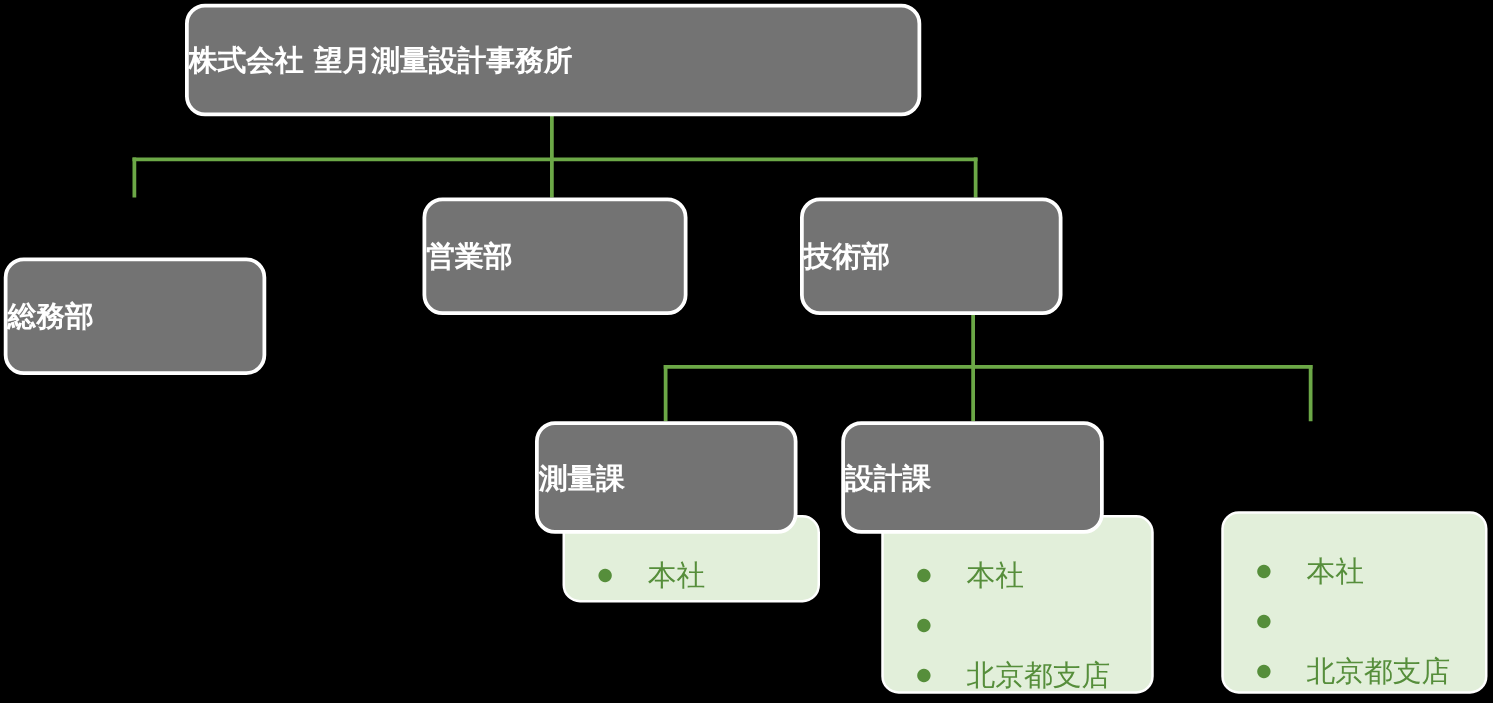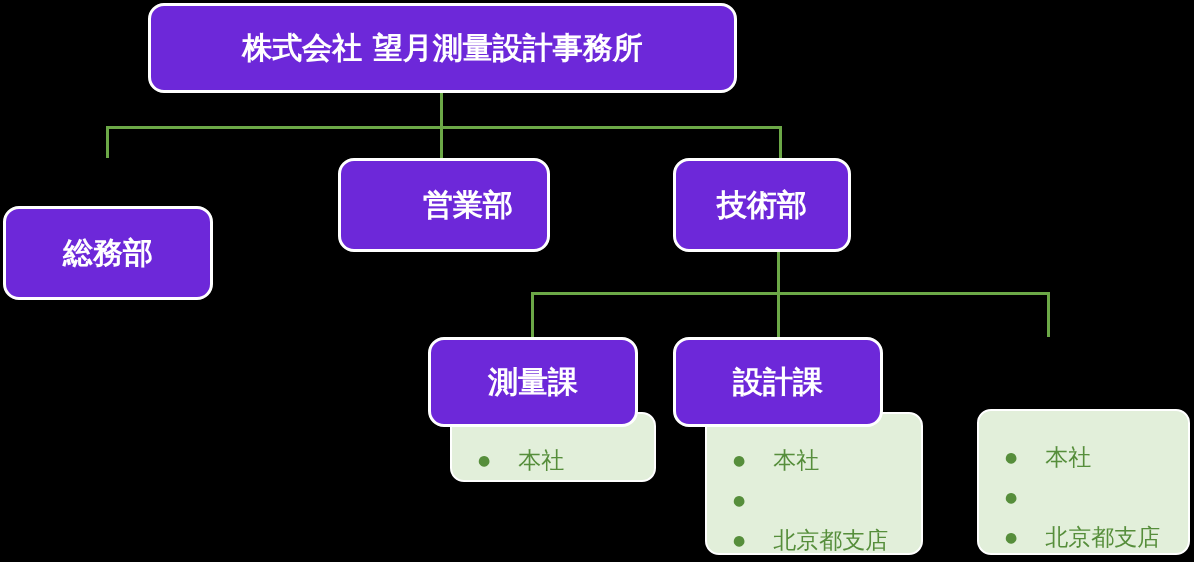--- a/index.html
+++ b/index.html
@@ -17,29 +17,29 @@
   }
   
   .line {
     position: absolute;
     background: #6CA847;
   }
   
   .node {
     position: absolute;
     box-sizing: border-box;
-    background: #6d28d9;
+    background: #737373;
     border: 3px solid #FFFFFF;
     border-radius: 16px;
     display: flex;
     align-items: center;
-    justify-content: center;
+    justify-content: flex-start;
     color: #FFFFFF;
     font-weight: bold;
-    font-size: 30px;
+    font-size: 23px;
     white-space: nowrap;
   }
   
   .listbox {
     position: absolute;
     box-sizing: border-box;
     background: #E2EFDA;
     border: 2px solid #FFFFFF;
     border-radius: 14px;
     padding-top: 26px;
@@ -111,25 +111,25 @@
   </div>
 
   <div class="node" style="left:148px; top:3px; width:589px; height:90px;">
     <span>株式会社 望月測量設計事務所</span>
   </div>
 
   <div class="node" style="left:3px; top:158px; width:210px; height:94px;margin-top:48px;">
     <span>総務部</span>
   </div>
 
-  <div class="node" style="left:338px; top:158px; width:212px; height:94px;padding-left:48px;">
+  <div class="node" style="left:338px; top:158px; width:212px; height:94px;">
     <span>営業部</span>
   </div>
 
-  <div class="node" style="left:673px; top:158px; width:178px; height:94px;">
+  <div class="node" style="left:640px; top:158px; width:210px; height:94px;">
     <span>技術部</span>
   </div>
 
   <div class="node" style="left:673px; top:337px; width:210px; height:90px;">
     <span>設計課</span>
   </div>
 
   <div class="node" style="left:428px; top:337px; width:210px; height:90px;">
     <span>測量課</span>
   </div>

